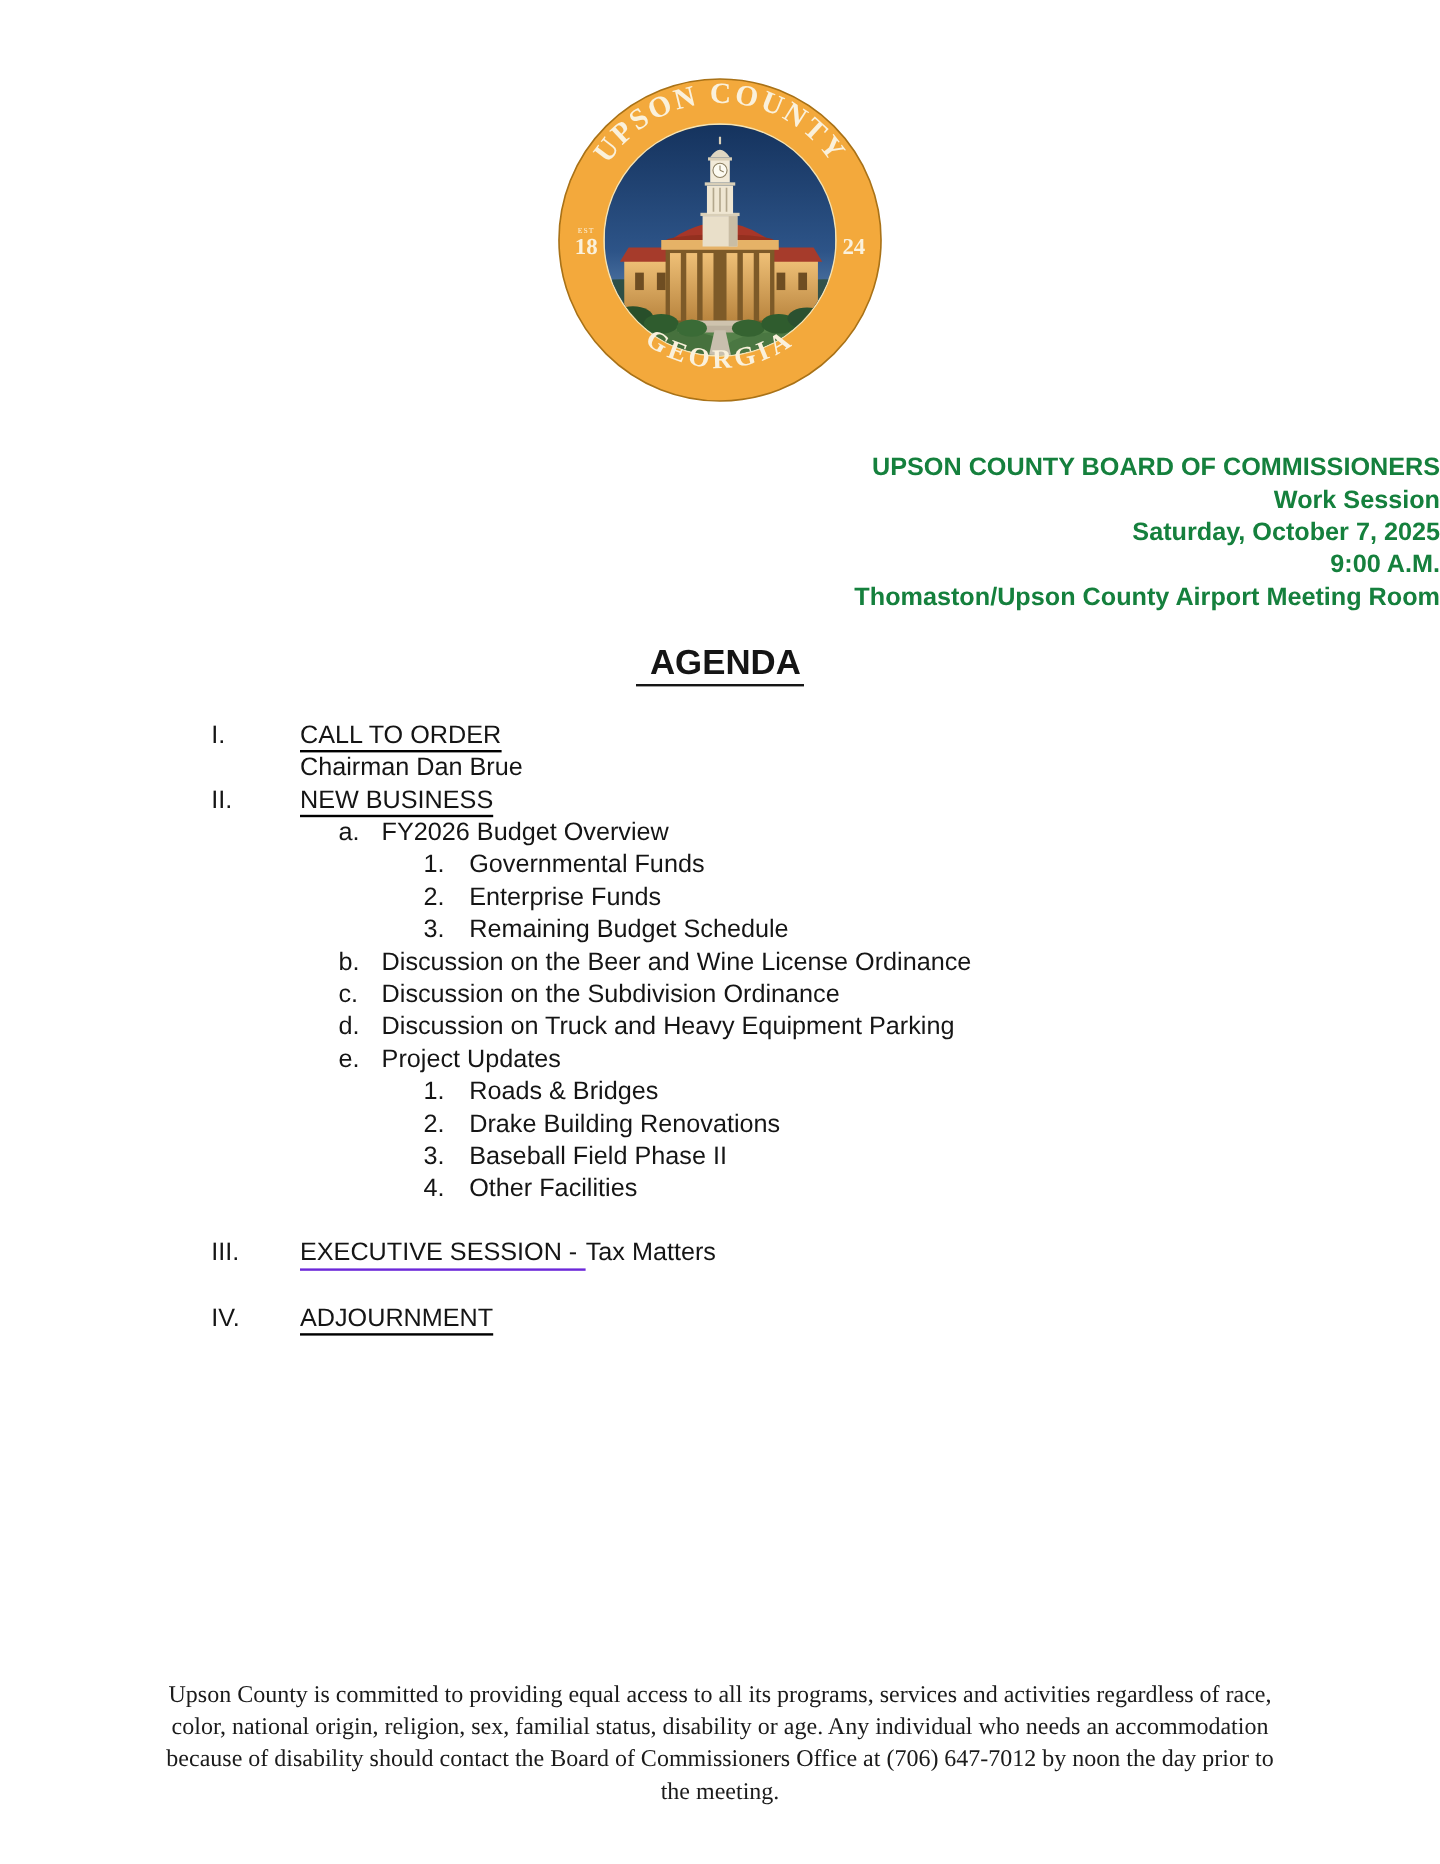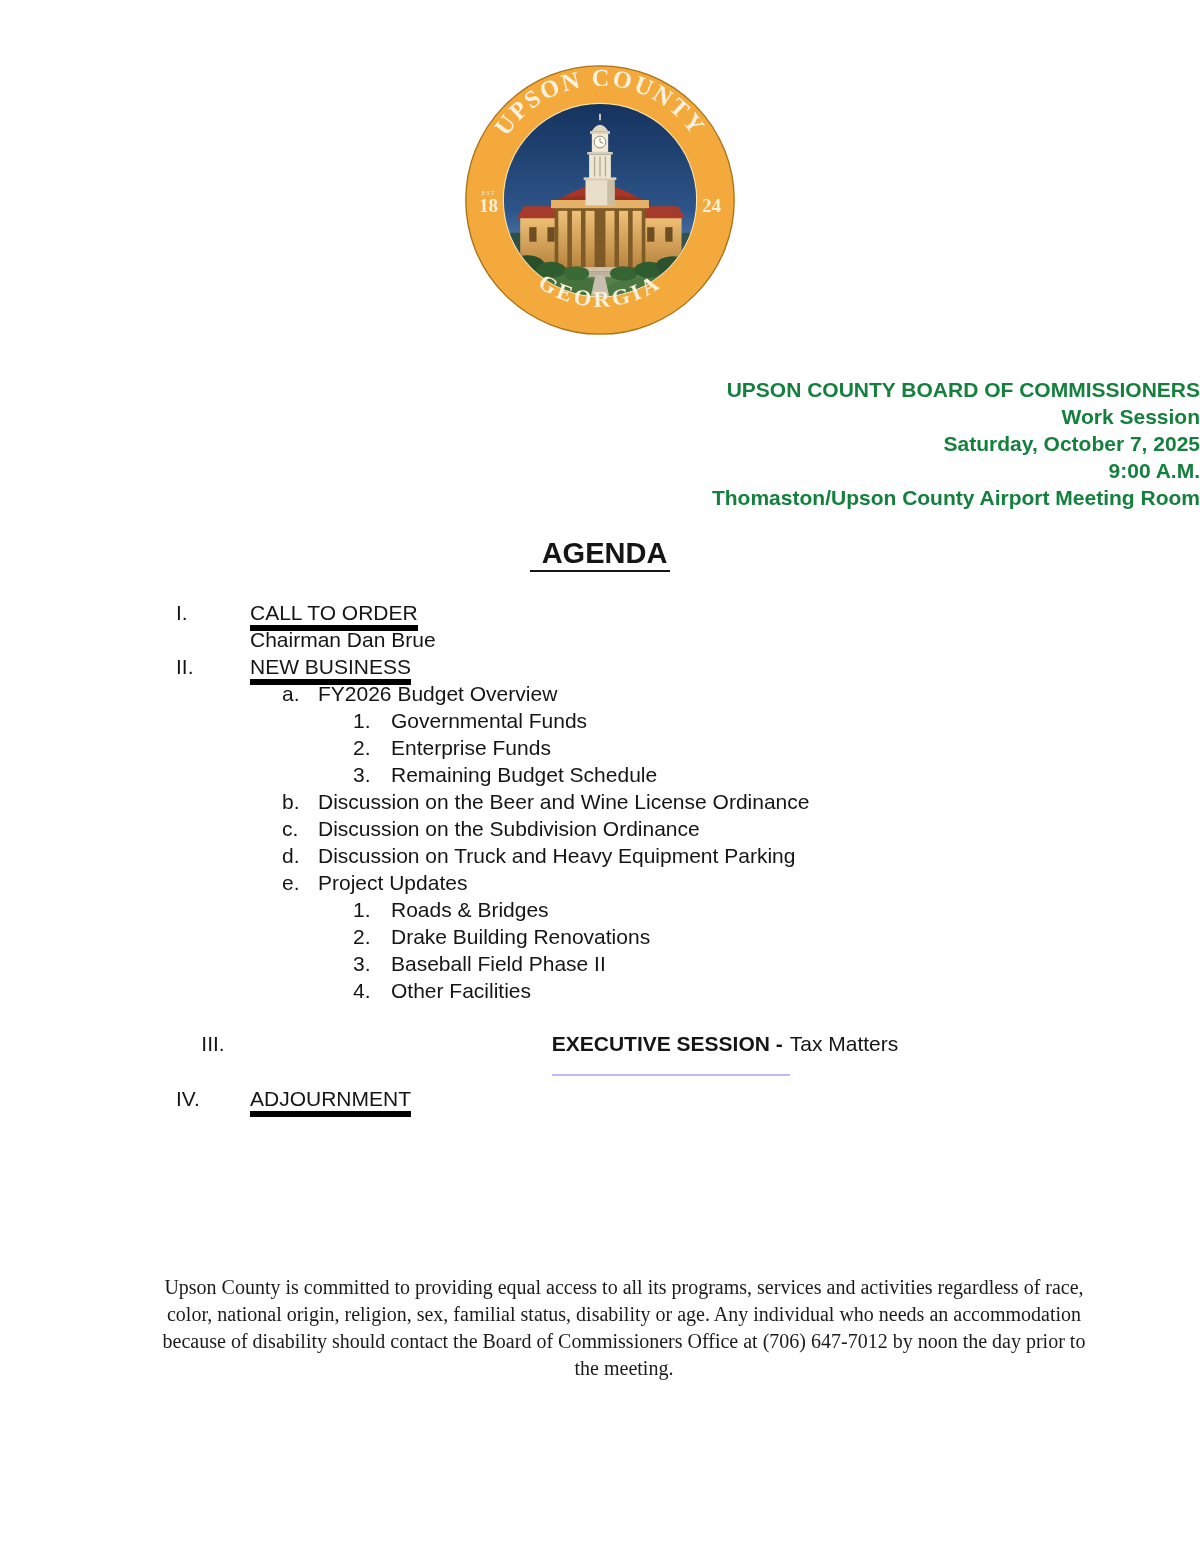--- a/index.html
+++ b/index.html
@@ -51,57 +51,55 @@
     margin-left: 176px;
     font-size: 21px;
     line-height: 27px;
   }
   .section {
     display: grid;
     grid-template-columns: 74px 1fr;
     align-items: start;
   }
   .section.gap-lg { }
-  .section.gap-md { margin-top: 26px; text-align: center; }
+  .section.gap-md { margin-top: 26px; }
   .section.gap-md2 { margin-top: 28px; }
   .numeral { }
   .u {
-    border-bottom: 6px solid #000000;
+    border-bottom: 2px solid #000000;
     padding-bottom: 1px;
   }
   .u-trail {
-    border-bottom: 2px solid #c4b5fd;
-    padding-bottom: 19px;
+    border-bottom: 2px solid #6d28d9;
+    padding-bottom: 2px;
     padding-right: 7px;
-    font-weight: bold;
   }
   .lrow {
     display: flex;
     padding-left: 32px;
   }
   .lmark { width: 36px; flex: none; }
   .nrow {
     display: flex;
     padding-left: 103px;
   }
   .nmark { width: 38px; flex: none; }
 
   
   .footer {
     position: absolute;
-    top: 1274px;
+    top: 1399px;
     left: 50%;
     transform: translateX(-50%);
     width: 930px;
     text-align: center;
     font-family: "Liberation Serif", serif;
     font-size: 20px;
     line-height: 27px;
     color: #1b1b1b;
-    margin-left: 24px;
   }
 </style>
 </head>
 <body>
 
 <div class="page">
 
   <div class="seal-wrap">
     <svg viewBox="0 0 300 300" width="272" height="272">
       <defs>

